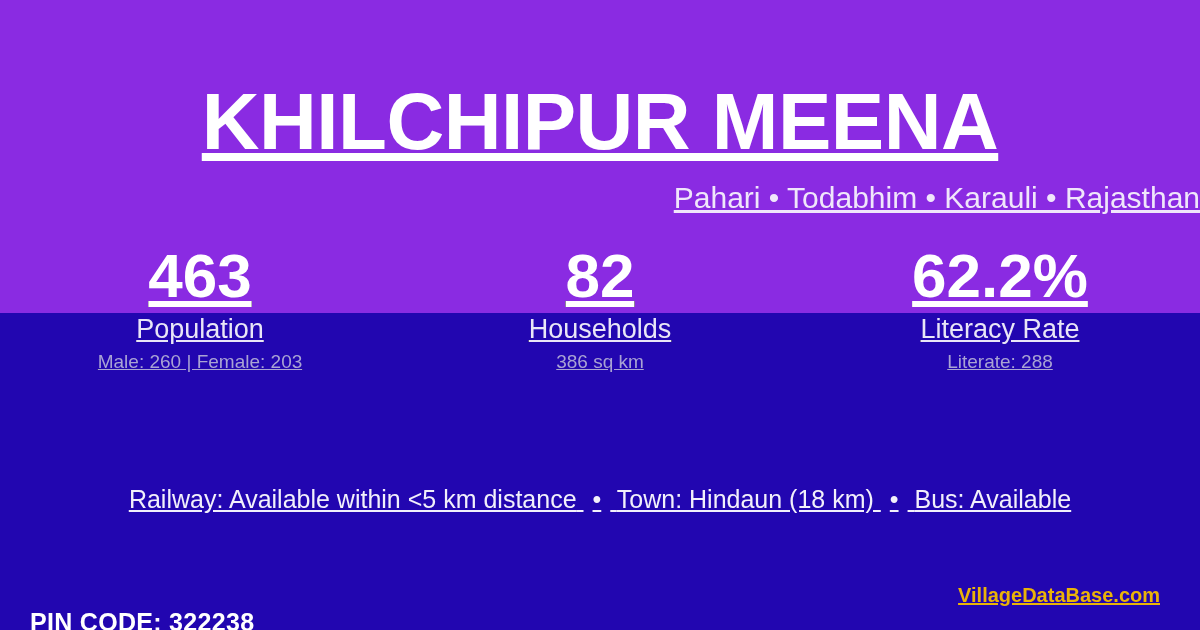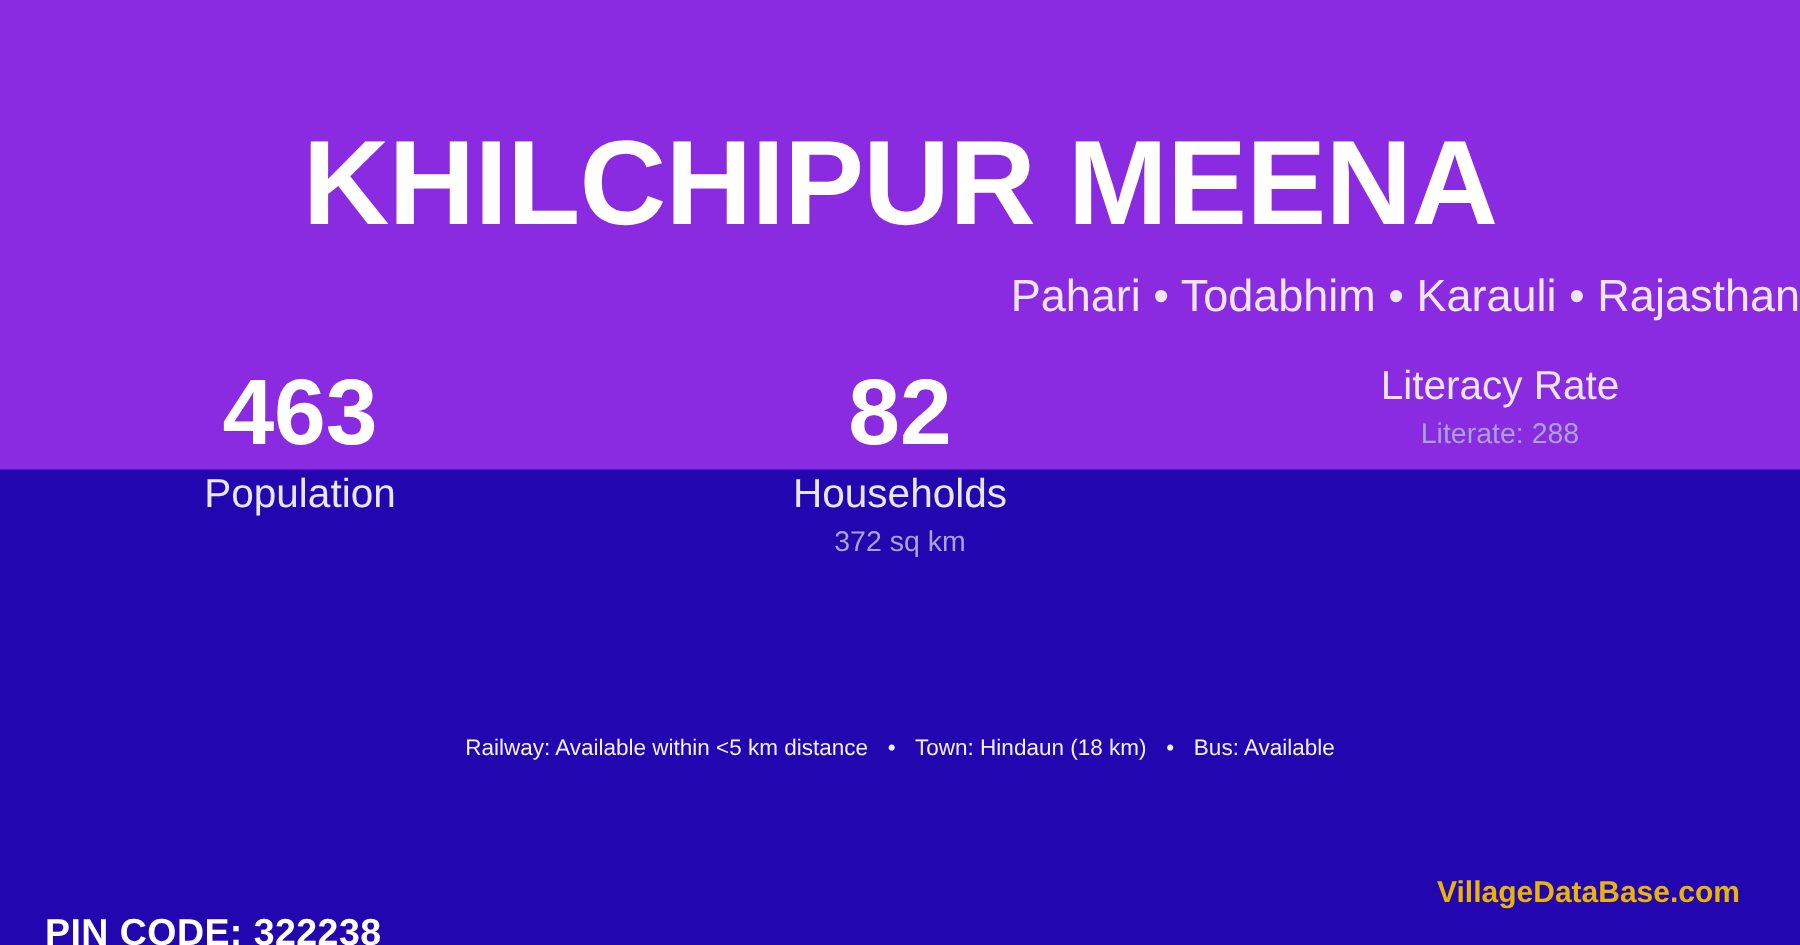--- a/index.html
+++ b/index.html
@@ -1,16 +1,16 @@
 <!DOCTYPE html>
 <html><head>
 <meta charset="utf-8">
 <title>Village Data Card</title>
 <style>
-  * { margin: 0; padding: 0; box-sizing: border-box; }
+  * { margin: 0; padding: 0; box-sizing: border-box; text-decoration: underline; }
 
   html, body {
     width: 1200px;
     height: 630px;
     overflow: hidden;
   }
 
   body {
     font-family: "Liberation Sans", sans-serif;
     background: #2206b0;
@@ -102,21 +102,21 @@
     white-space: nowrap;
   }
 
   
   .amenities {
     position: absolute;
     top: 483px;
     left: 0;
     width: 1200px;
     text-align: center;
-    font-size: 15px;
+    font-size: 25px;
     line-height: 32px;
     color: #f2f0fb;
     white-space: nowrap;
   }
 
   .amenity-sep {
     display: inline-block;
     padding: 0 9px;
     color: #f2f0fb;
   }
@@ -153,29 +153,31 @@
   <div class="hero">
     <div class="village-title">KHILCHIPUR MEENA</div>
     <div class="village-subtitle">Pahari • Todabhim • Karauli • Rajasthan</div>
   </div>
 
   <div class="stats">
 
     <div class="stat">
       <div class="stat-value">463</div>
       <div class="stat-label">Population</div>
+      <div class="stat-sub">Male: 260 | Female: 203</div>
     </div>
 
     <div class="stat">
       <div class="stat-value">82</div>
       <div class="stat-label">Households</div>
-      <div class="stat-sub">372 sq km</div>
+      <div class="stat-sub">386 sq km</div>
     </div>
 
     <div class="stat">
+      <div class="stat-value">62.2%</div>
       <div class="stat-label">Literacy Rate</div>
       <div class="stat-sub">Literate: 288</div>
     </div>
 
   </div>
 
   <div class="amenities">
     <span>Railway: Available within &lt;5 km distance</span>
     <span class="amenity-sep">•</span>
     <span>Town: Hindaun (18 km)</span>

